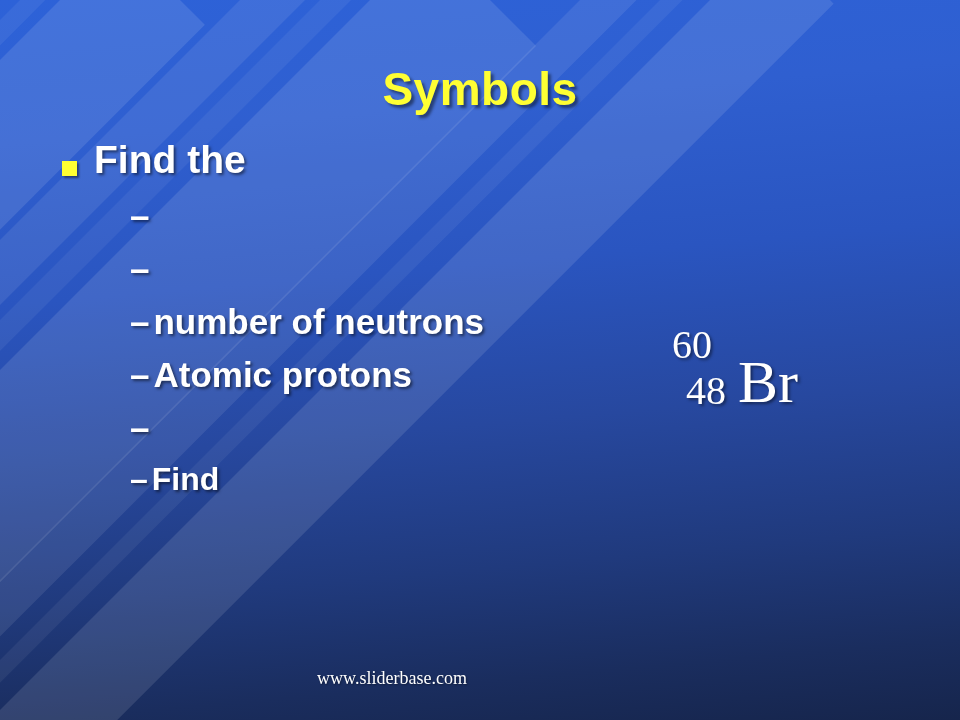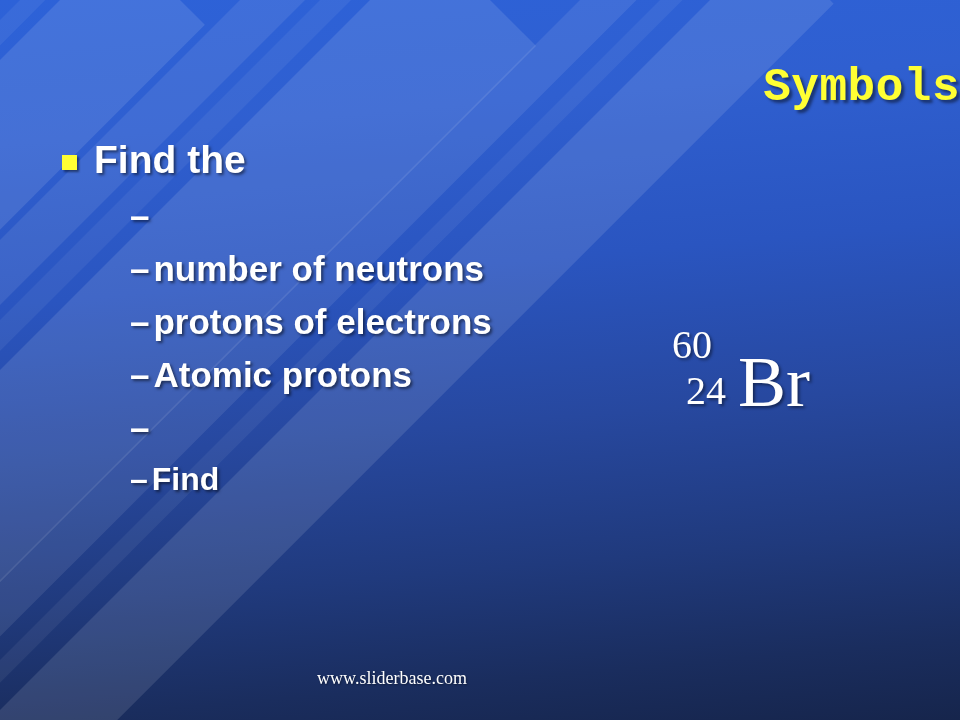--- a/index.html
+++ b/index.html
@@ -33,38 +33,38 @@
     transform-origin: top left;
   }
   .stripe.thin { background: rgba(255,255,255,0.06); }
   .stripe.bright { background: rgba(255,255,255,0.11); }
 
   .title {
     position: absolute;
     top: 62px;
     left: 0;
     width: 960px;
-    text-align: right;
+    text-align: center;
     color: #ffff33;
-    font-family: Liberation Mono, monospace;
+    font-family: Liberation Sans, sans-serif;
     font-weight: bold;
     font-size: 46px;
     letter-spacing: 0.5px;
     text-shadow: 3px 3px 3px rgba(0,0,0,0.45);
   }
 
   .body-list {
     position: absolute;
     left: 62px;
     top: 138px;
     width: 620px;
   }
   .lvl1 {
     display: flex;
-    align-items: flex-start;
+    align-items: center;
     color: #ffffff;
     font-size: 39px;
     font-weight: bold;
     text-shadow: 2px 2px 3px rgba(0,0,0,0.5);
     margin-bottom: 14px;
   }
   .bullet-sq {
     width: 15px;
     height: 15px;
     background: #ffff33;
@@ -112,21 +112,21 @@
   }
   .nuclide .atomic {
     display: block;
     font-size: 40px;
     line-height: 46px;
     margin-left: 14px;
   }
   .nuclide .sym {
     display: inline-block;
     vertical-align: top;
-    font-size: 72px;
+    font-size: 60px;
     line-height: 92px;
     margin-top: 14px;
   }
 
   .footer {
     position: absolute;
     left: 0;
     top: 668px;
     width: 784px;
     text-align: center;
@@ -162,26 +162,25 @@
       <span class="bullet-sq"></span>
       <span>Find the</span>
     </div>
 
     <div class="lvl2">
       <span class="dash">–</span>
     </div>
 
     <div class="lvl2">
       <span class="dash">–</span>
+    </div>
+
+    <div class="lvl2">
+      <span class="dash">–</span>
       <span>number of neutrons</span>
-    </div>
-
-    <div class="lvl2">
-      <span class="dash">–</span>
-      <span>protons of electrons</span>
     </div>
 
     <div class="lvl2">
       <span class="dash">–</span>
       <span>Atomic protons</span>
     </div>
 
     <div class="lvl2">
       <span class="dash">–</span>
     </div>
@@ -189,19 +188,19 @@
     <div class="lvl2 small">
       <span class="dash">–</span>
       <span>Find</span>
     </div>
 
   </div>
 
   <div class="nuclide">
     <span class="nums">
       <span class="mass">60</span>
-      <span class="atomic">24</span>
+      <span class="atomic">48</span>
     </span><span class="sym">Br</span>
   </div>
 
   <div class="footer">www.sliderbase.com</div>
 
 </div>
 
 </body></html>

